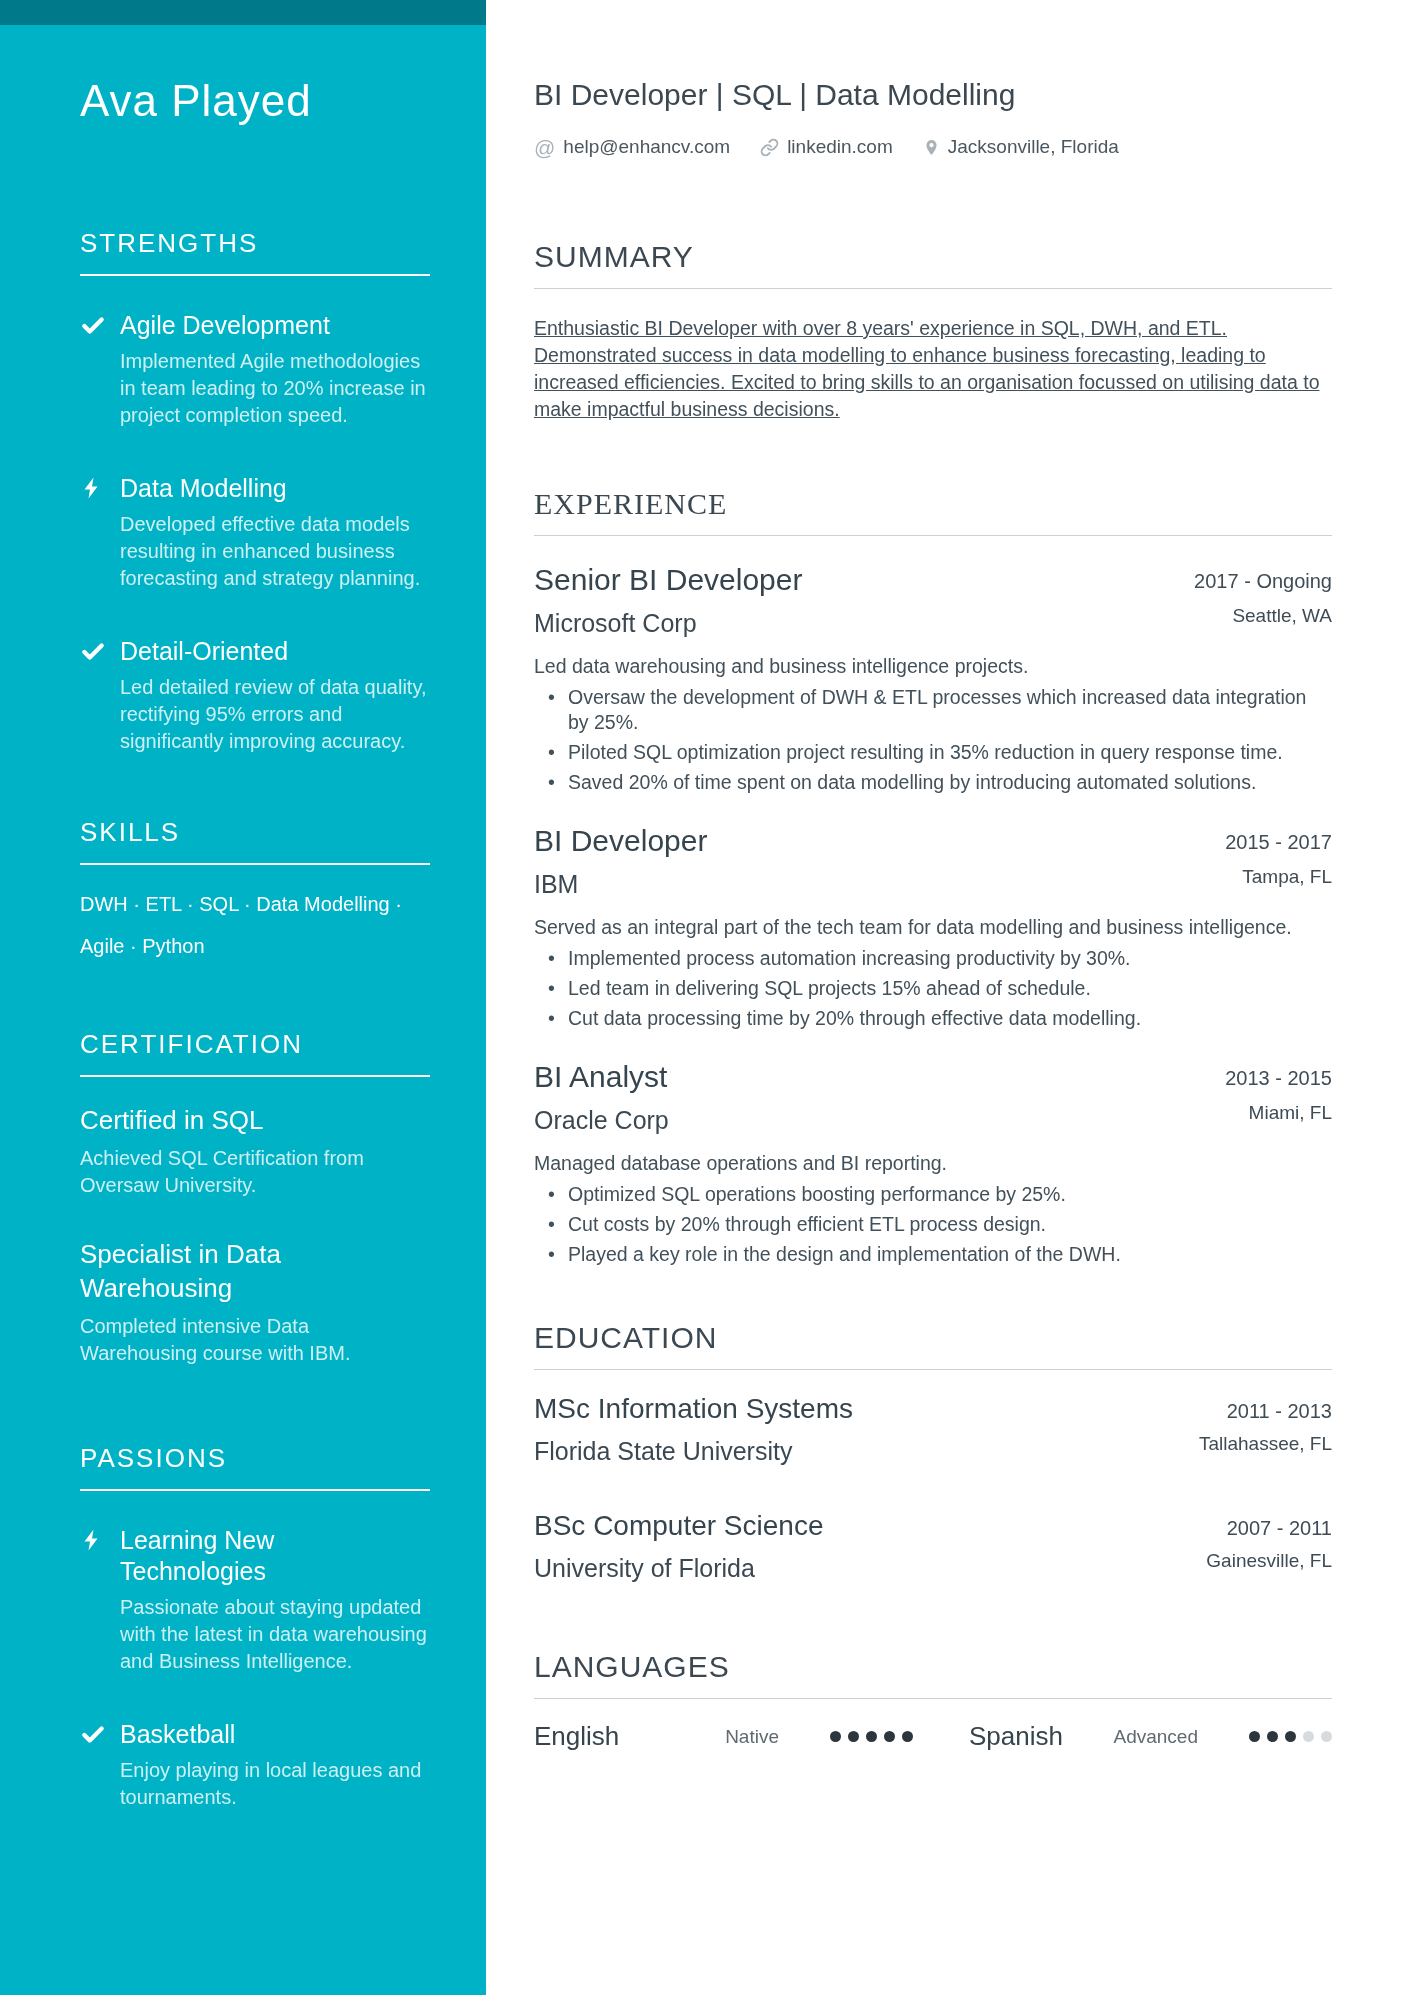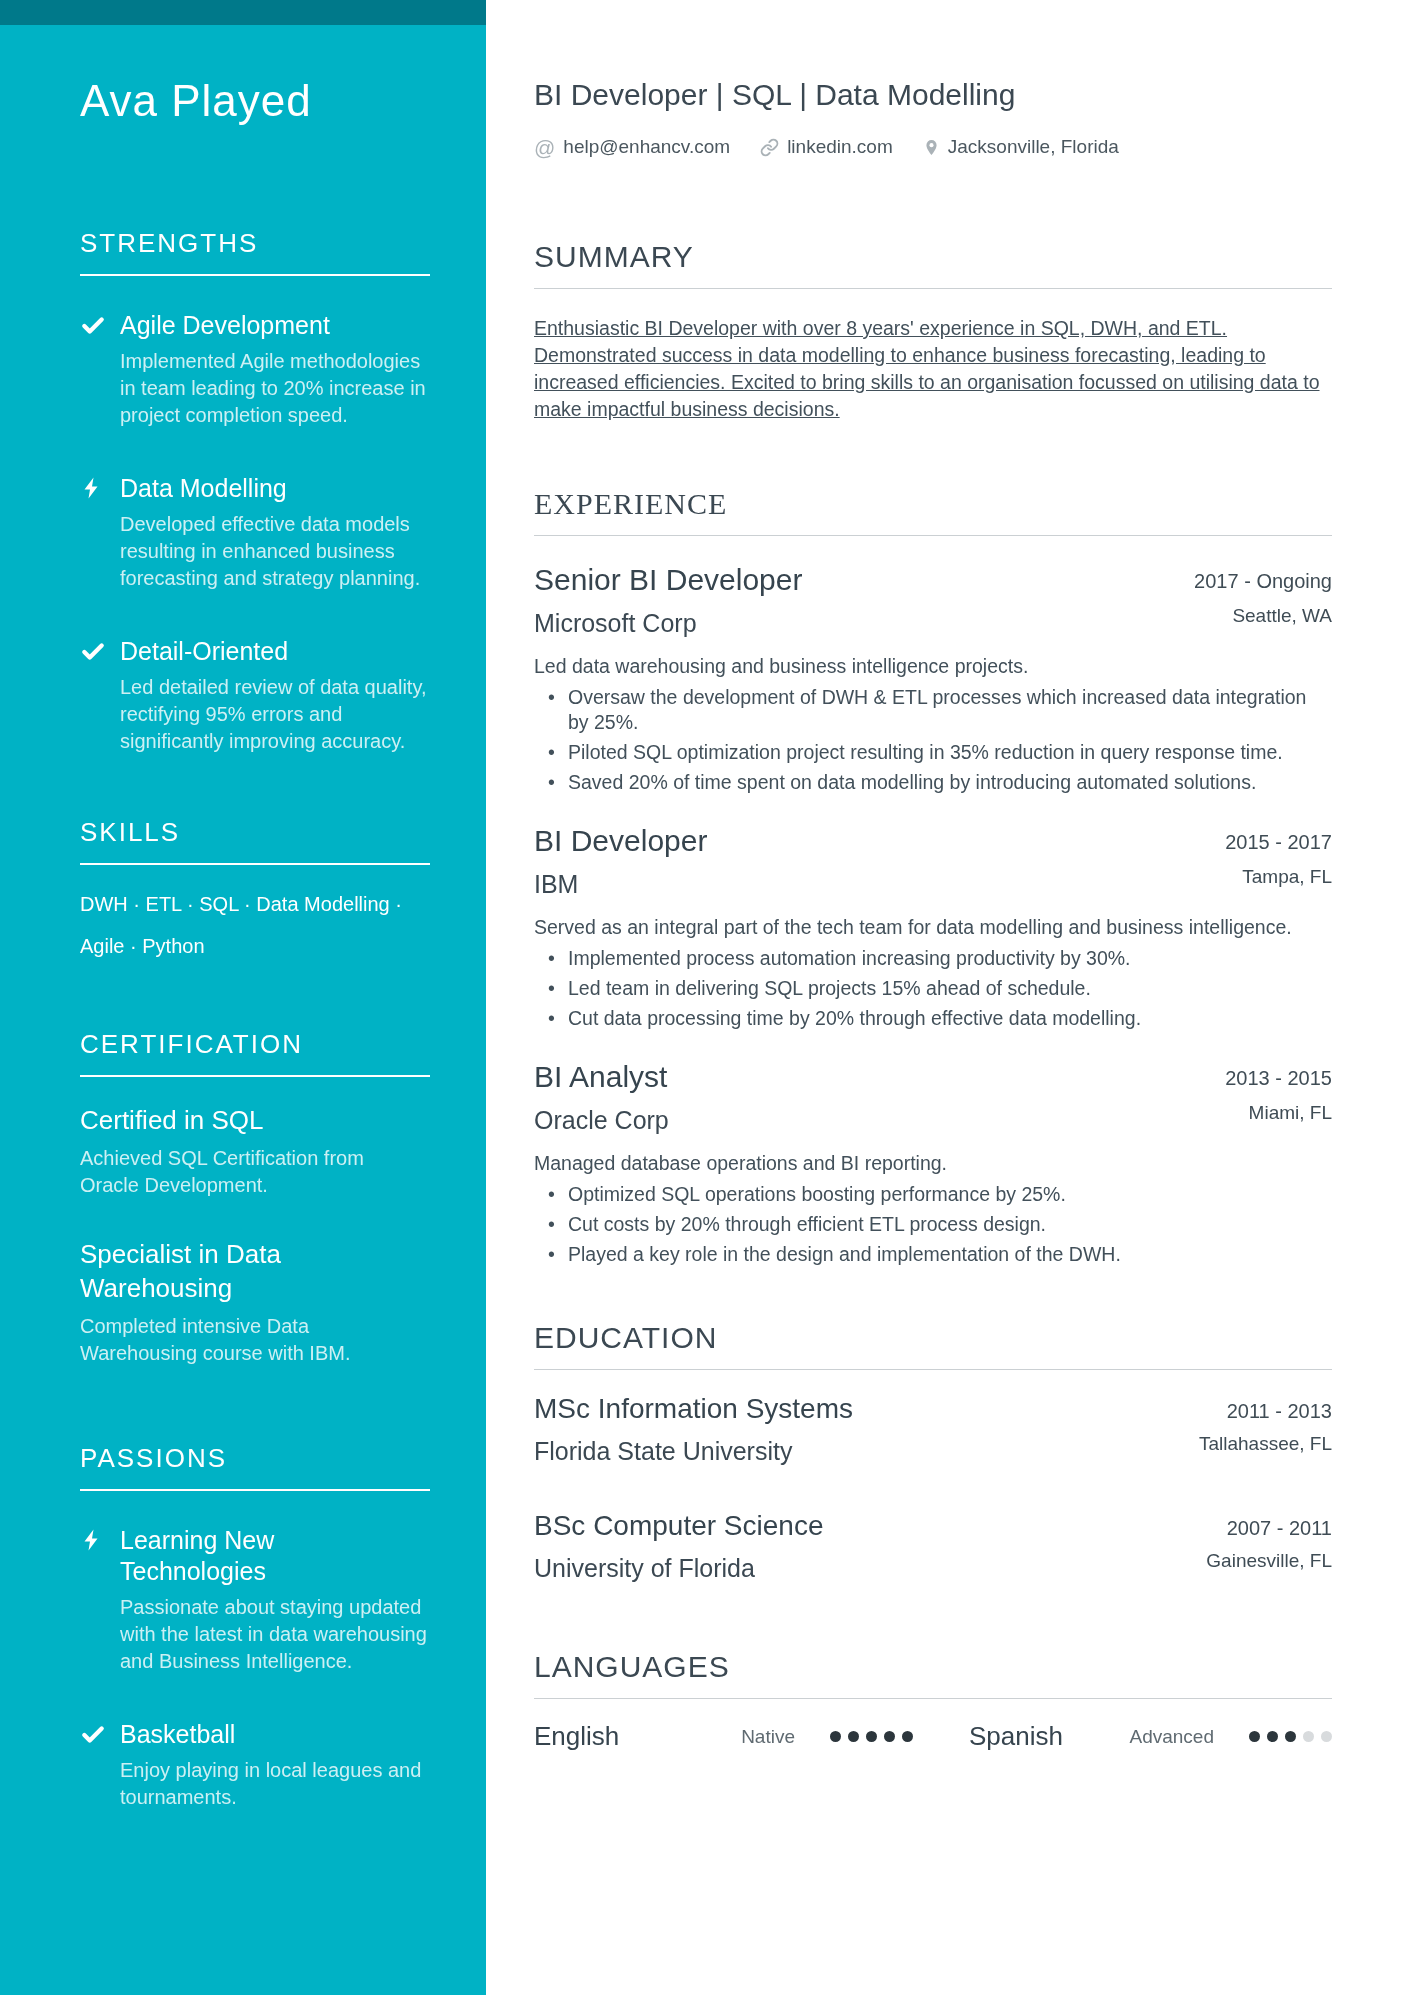--- a/index.html
+++ b/index.html
@@ -59,21 +59,21 @@
   ul.bullets li{
     position:relative;padding-left:34px;font-size:19.5px;line-height:25px;
     color:#42505a;margin-top:5px;
   }
   ul.bullets li::before{content:"•";position:absolute;left:14px;top:0;color:#42505a;}
   .edu{margin-top:22px;}
   .edu.gap-lg{margin-top:42px;}
   .edu-degree{font-size:28px;font-weight:300;color:#36444e;line-height:34px;}
   .edu-school{font-size:25px;font-weight:400;color:#3b4852;line-height:31px;margin-top:10px;}
   .lang-row{margin-top:22px;display:flex;}
-  .lang-half{display:flex;align-items:center;width:50%;box-sizing:border-box;}
+  .lang-half{display:flex;align-items:center;width:50%;box-sizing:border-box;gap:16px;}
   .lang-half.second{padding-left:36px;}
   .lang-half.first{padding-right:20px;}
   .lang-name{flex:1;font-size:26px;font-weight:300;color:#36444e;}
   .lang-level{font-size:19px;color:#5f6a71;margin-right:28px;}
   .lang-dots{display:flex;align-items:center;}
   .lang-dots .dot{width:11px;height:11px;border-radius:50%;background:#d8dbdd;margin-left:7px;}
   .lang-dots .dot.filled{background:#2c363c;}
   svg{display:block;}
 </style>
 </head>
@@ -127,21 +127,21 @@
   <div>
     <div class="side-heading mt-skills">SKILLS</div>
     <div class="skills-line">DWH · ETL · SQL · Data Modelling · Agile · Python</div>
   </div>
 
   <div>
     <div class="side-heading mt-cert">CERTIFICATION</div>
 
     <div class="cert-item">
       <div class="cert-title">Certified in SQL</div>
-      <div class="cert-desc">Achieved SQL Certification from Oracle Development.</div>
+      <div class="cert-desc">Achieved SQL Certification from Oversaw University.</div>
     </div>
 
     <div class="cert-item gap-lg">
       <div class="cert-title">Specialist in Data Warehousing</div>
       <div class="cert-desc">Completed intensive Data Warehousing course with IBM.</div>
     </div>
   </div>
 
   <div>
     <div class="side-heading mt-passions">PASSIONS</div>

